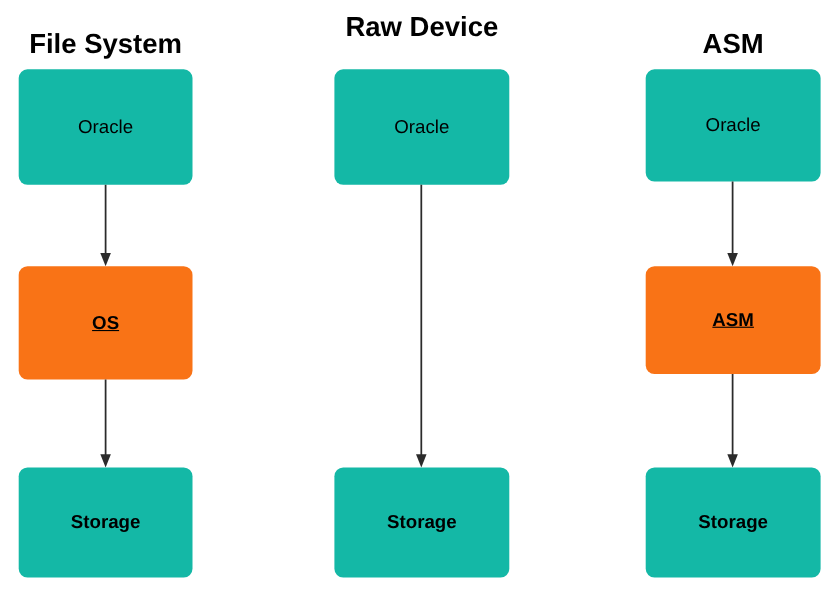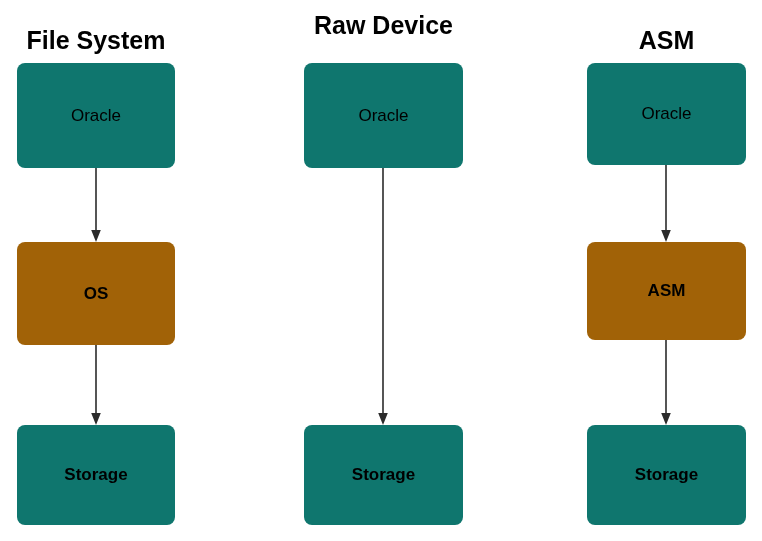--- a/index.html
+++ b/index.html
@@ -33,22 +33,22 @@
     position: absolute;
     box-sizing: border-box;
     border-radius: 8px;
     display: flex;
     align-items: center;
     justify-content: center;
     font-size: 17px;
     color: #000000;
     text-align: center;
   }
-  .node.blue  { background: #0f766e; }
-  .node.green { background: #a16207; }
+  .node.blue  { background: #14b8a6; }
+  .node.green { background: #f97316; text-decoration: underline; }
   .node.regular { font-weight: normal; }
   .node.bold    { font-weight: bold; }
 
   .arrow-svg {
     position: absolute;
     overflow: visible;
   }
   .arrow-line {
     stroke: #2b2b2b;
     stroke-width: 1.6;

